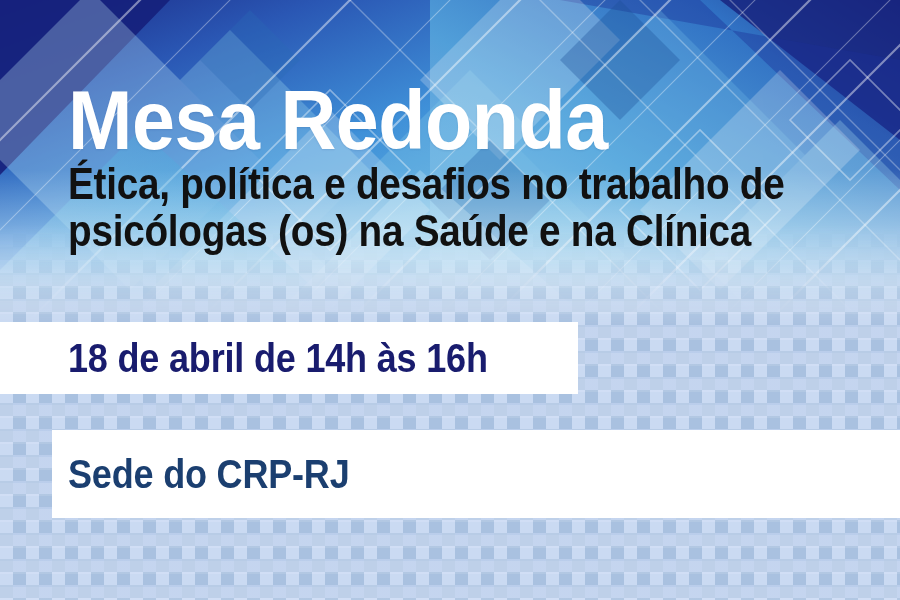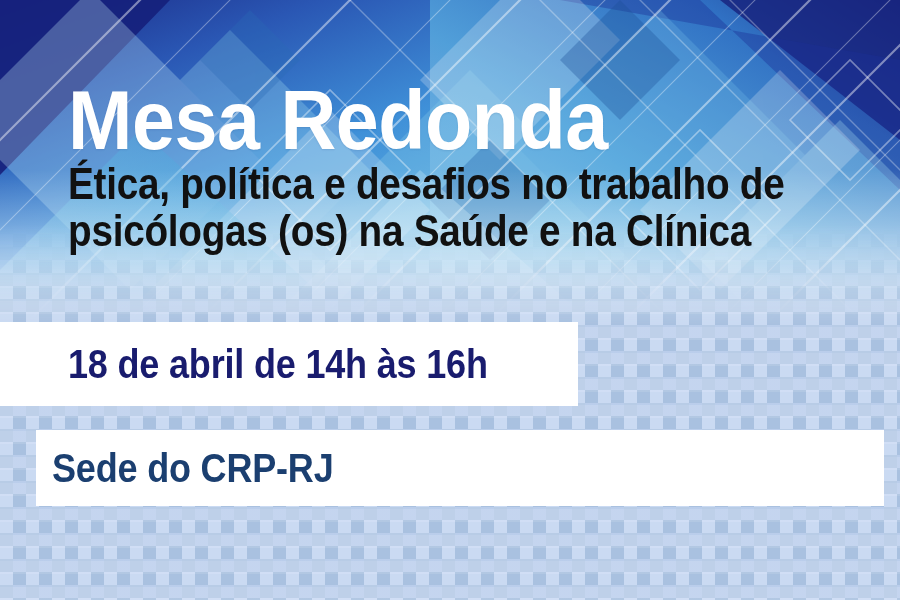--- a/index.html
+++ b/index.html
@@ -102,29 +102,29 @@
   .banner {
     position: absolute;
     background: #ffffff;
     display: flex;
     align-items: center;
   }
   .banner-date {
     left: 0;
     top: 322px;
     width: 578px;
-    height: 84px;
+    height: 72px;
     padding-left: 68px;
     box-sizing: border-box;
   }
   .banner-place {
-    left: 36px;
+    left: 52px;
     top: 430px;
     width: 848px;
-    height: 76px;
+    height: 88px;
     padding-left: 16px;
     box-sizing: border-box;
   }
   .banner-text {
     font-family: "Liberation Sans Narrow", "Liberation Sans", sans-serif;
     font-weight: 700;
     font-size: 40px;
     line-height: 1;
     letter-spacing: -0.2px;
     transform: scaleX(0.90);

